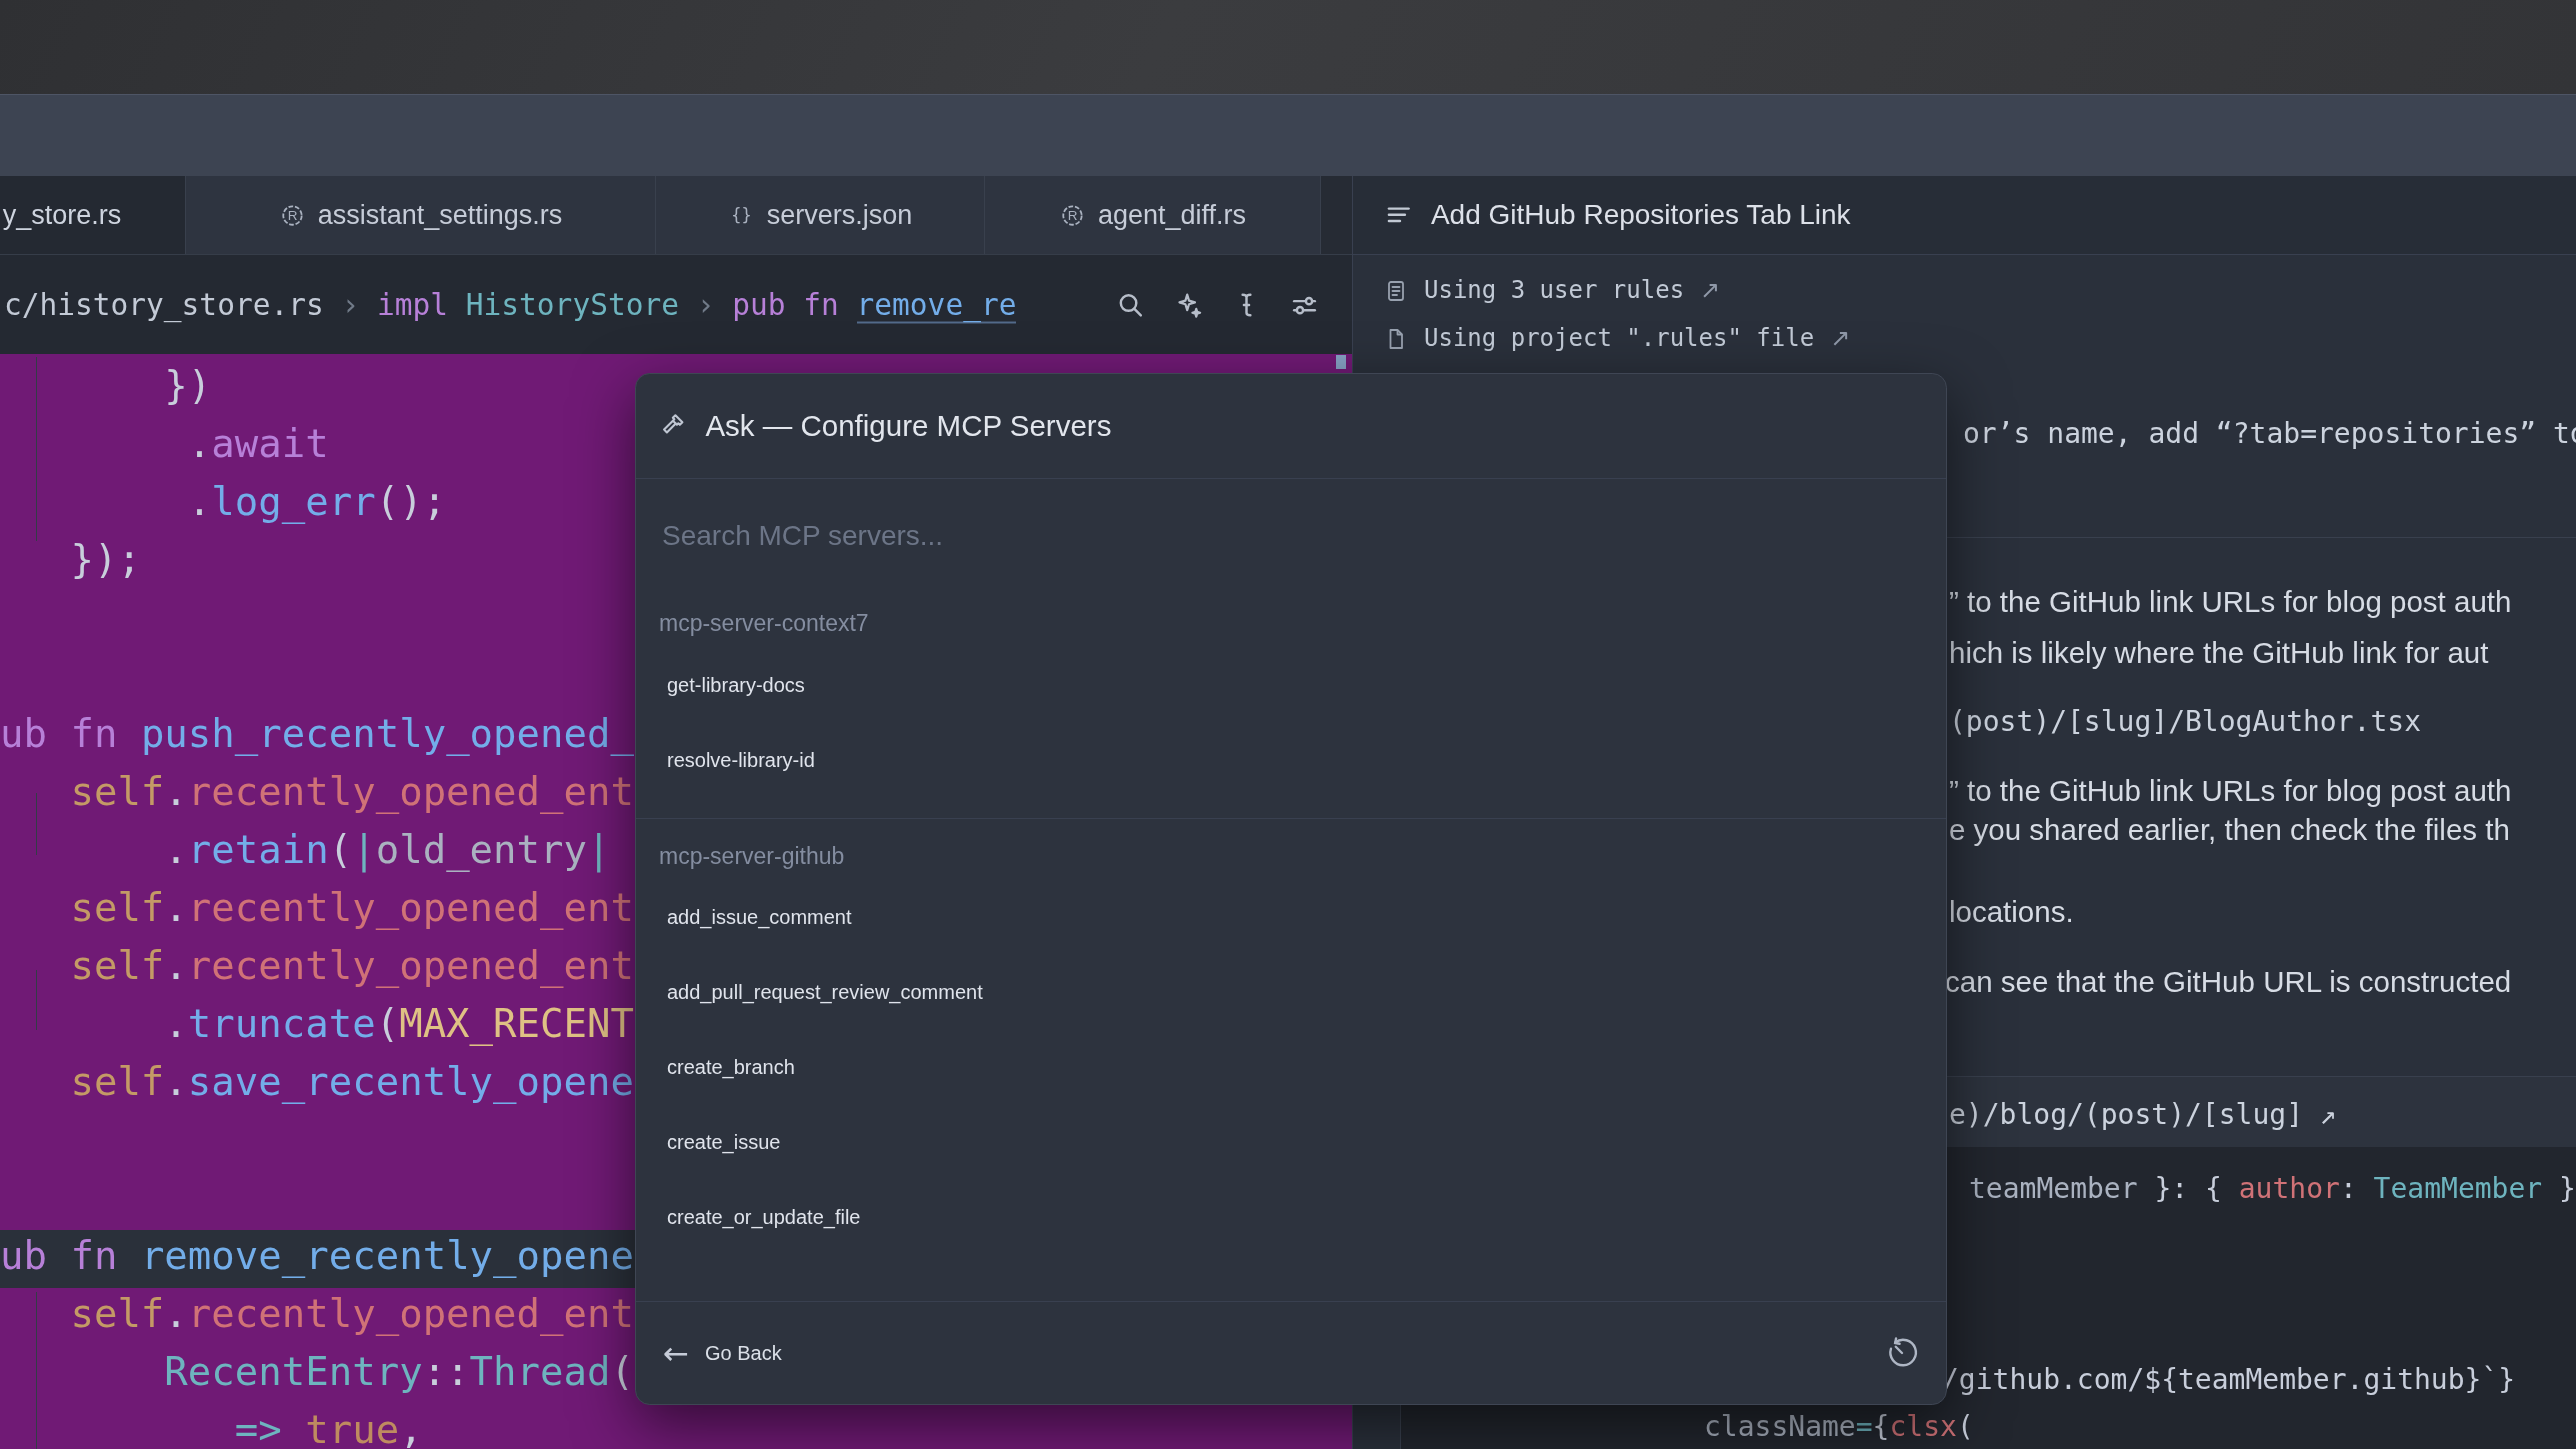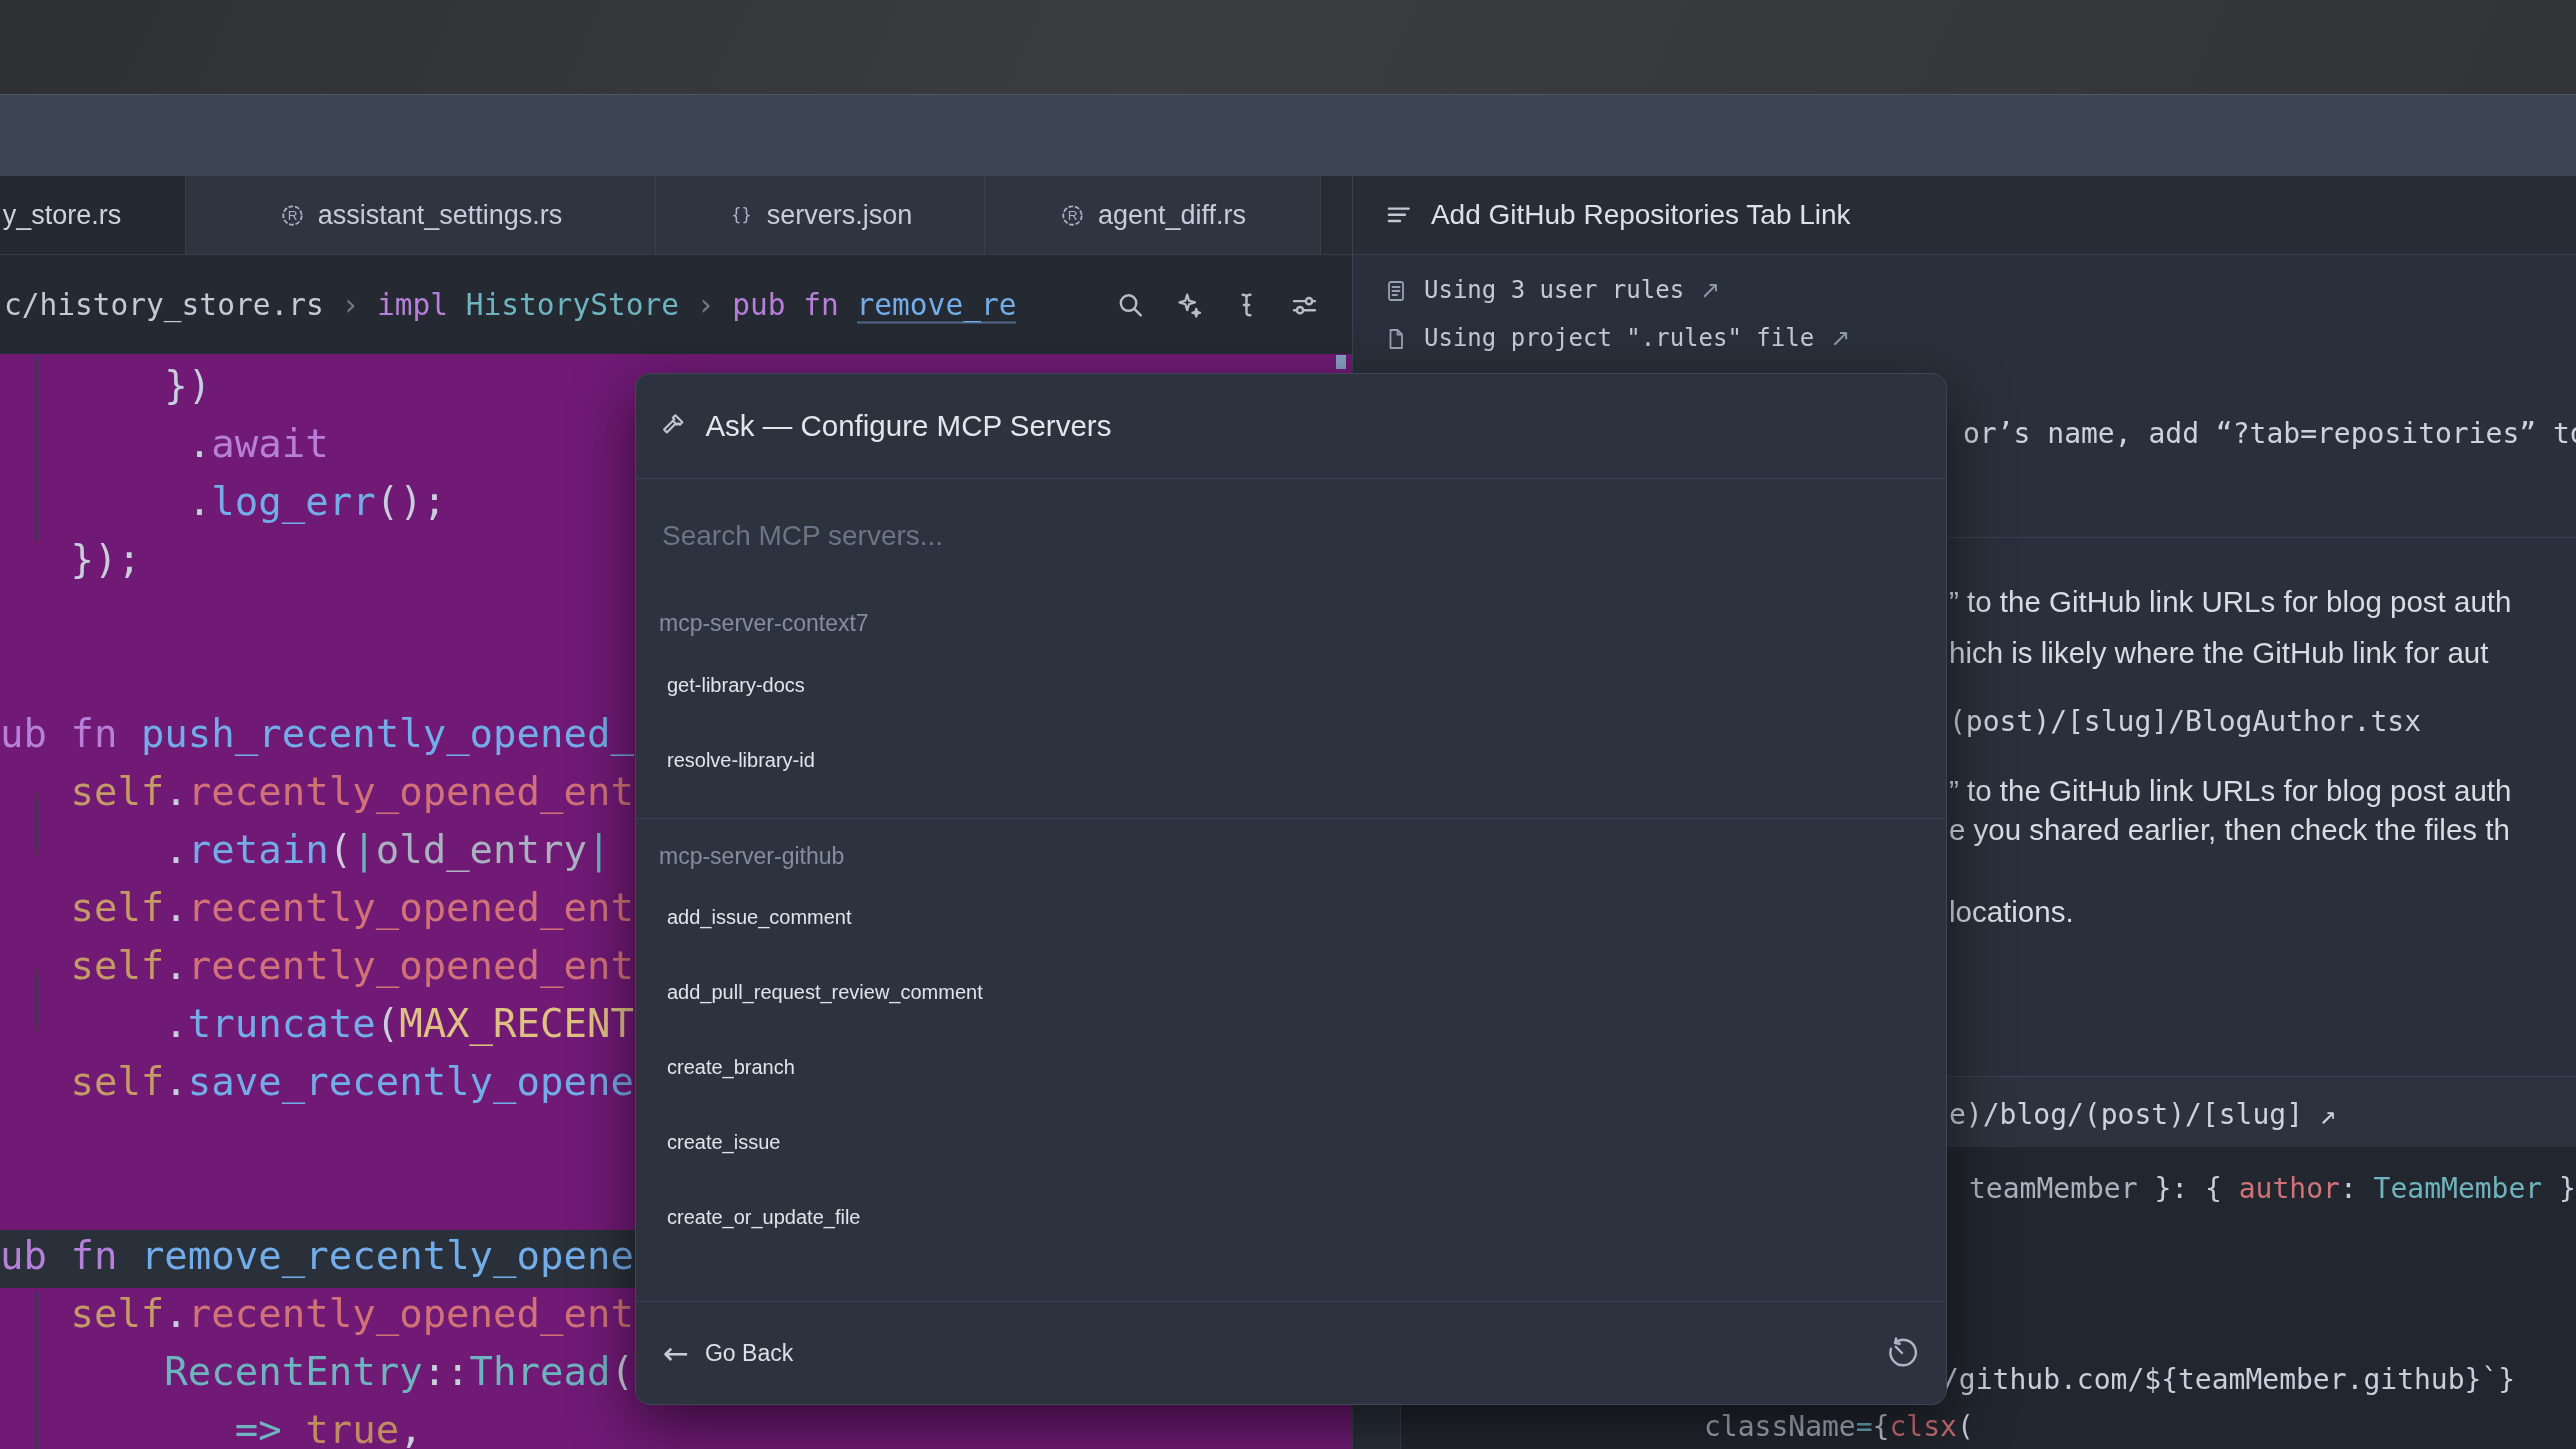--- a/index.html
+++ b/index.html
@@ -76,21 +76,21 @@
   .mcp-list{padding-top:6.7px;}
   .mcp-group-label{height:48px;display:flex;align-items:center;padding:0 23px;
     font-size:23px;color:#848da0;}
   .mcp-item{height:75px;display:flex;align-items:center;padding:0 31px;
     font-size:20px;color:#e0e4ec;cursor:pointer;}
   .mcp-divider{height:1.3px;background:#394050;margin:20px 0 13.4px 0;}
   .modal-footer{position:absolute;left:0;bottom:0;width:100%;height:103px;
     border-top:1.3px solid #394050;box-sizing:border-box;display:flex;align-items:center;
     padding:0 27px;gap:16px;}
   .back-arrow{font:31px "DejaVu Sans",sans-serif;color:#c6ccd8;}
-  .back-label{font-size:23px;color:#dbe0e8;}
+  .back-label{font-size:20px;color:#dbe0e8;}
   .footer-spacer{flex:1}
   .hist-btn{width:34px;height:34px;display:inline-flex;cursor:pointer;}
   svg{display:block}
 </style>
 </head>
 <body>
 
 <div class="screen">
   <div class="wallpaper"></div>
   <div class="titlebar"></div>
@@ -203,20 +203,21 @@
     <div class="card-header"></div>
     <div class="codeblock"></div>
     <div class="panel-flow" id="panelflow">
         <div class="pf pf-mono" style="left: 1962px; top: 414px;">or’s name, add “?tab=repositories” to</div>
         <div class="pf pf-sans" style="left: 1948px; top: 582px;">” to the GitHub link URLs for blog post auth</div>
         <div class="pf pf-sans" style="left: 1948px; top: 633px;">hich is likely where the GitHub link for aut</div>
         <div class="pf pf-mono" style="left: 1948px; top: 702px;">(post)/[slug]/BlogAuthor.tsx</div>
         <div class="pf pf-sans" style="left: 1948px; top: 771px;">” to the GitHub link URLs for blog post auth</div>
         <div class="pf pf-sans" style="left: 1948px; top: 810px;">e you shared earlier, then check the files th</div>
         <div class="pf pf-sans" style="left: 1948px; top: 892px;">locations.</div>
+        <div class="pf pf-sans" style="left: 1944px; top: 962px;">can see that the GitHub URL is constructed</div>
         <div class="pf pf-mono dim" style="left: 1948px; top: 1095px;">e)/blog/(post)/[slug] ↗</div>
         <div class="pf pf-code" style="left: 1968px; top: 1169px;"><span class="tk-txt">teamMember </span><span class="tk-punc">}: { </span><span class="tk-prop">author</span><span class="tk-punc">: </span><span class="tk-type">TeamMember</span><span class="tk-punc"> }</span></div>
         <div class="pf pf-code dim" style="left: 1941px; top: 1360px;">/github.com/${teamMember.github}`}</div>
         <div class="pf pf-code" style="left: 1703px; top: 1407px;"><span class="tk-txt">className</span><span class="tk-op">=</span><span class="tk-punc">{</span><span class="tk-prop">clsx</span><span class="tk-punc">(</span></div>
       </div>
   </div>
 
   <div class="modal">
     <div class="modal-header">
       <span class="ticon">

